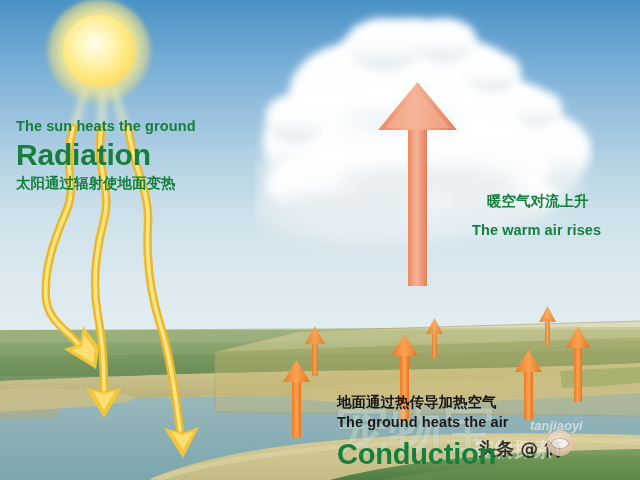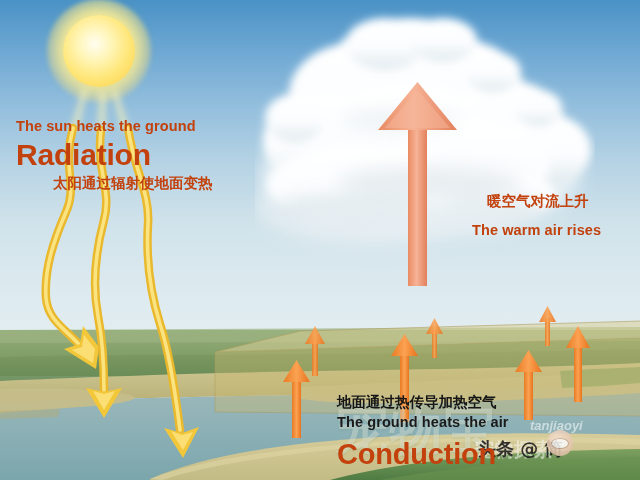--- a/index.html
+++ b/index.html
@@ -35,29 +35,29 @@
   
   .ground{position:absolute;left:0;top:327px;width:640px;height:153px;overflow:hidden;}
 
   
   .vec{position:absolute;left:0;top:0;width:640px;height:480px;}
 
   
   .soilbox{position:absolute;left:0;top:0;width:640px;height:480px;}
 
   
-  .txt{position:absolute;white-space:nowrap;color:#c2410c;}
+  .txt{position:absolute;white-space:nowrap;color:#15803d;}
   .t-en-sm{font-size:14.5px;font-weight:700;letter-spacing:.1px;}
   .t-zh{font-size:14.5px;font-weight:700;font-family:"DejaVu Sans","Liberation Sans",sans-serif;}
   .t-big{font-size:30px;font-weight:700;letter-spacing:-.2px;}
   .t-big2{font-size:29px;font-weight:700;letter-spacing:-.2px;}
 
   #lbl-sun-en{left:16px;top:118px;}
   #lbl-radiation{left:16px;top:138px;}
-  #lbl-sun-zh{left:16px;top:174px;margin-left:37px;}
+  #lbl-sun-zh{left:16px;top:174px;}
 
   #lbl-conv-zh{left:487px;top:192px;}
   #lbl-conv-en{left:472px;top:222px;}
   #lbl-convection{left:450px;top:245px;}
 
   #lbl-cond-zh{left:337px;top:393px;color:#161616;font-family:Liberation Serif, serif;}
   #lbl-cond-en{left:337px;top:414px;color:#1b1b1b;}
   #lbl-conduction{left:337px;top:438px;}
 
   

